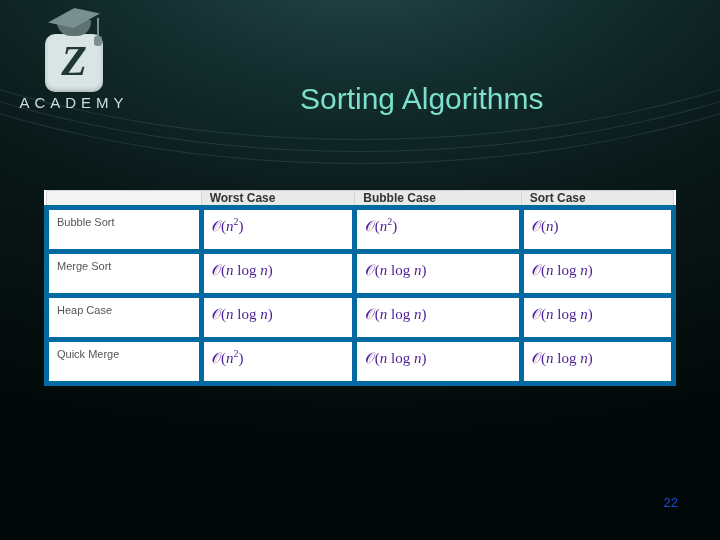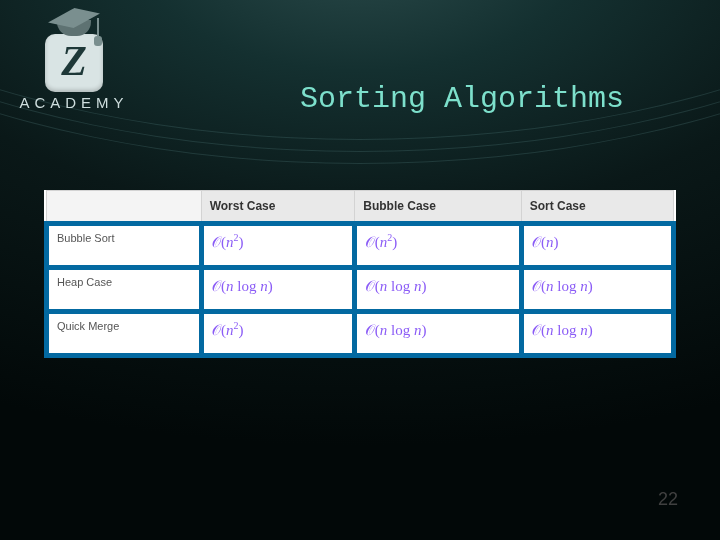--- a/index.html
+++ b/index.html
@@ -52,50 +52,50 @@
     letter-spacing: 1px; color: #e8f0f0;
   }
   .brand .main .i { color: #76d6c6; }
   .brand .sub {
     font-size: 15px; letter-spacing: 5px; color: #cfdede; margin-top: -2px;
   }
 
   .title {
     position: absolute; left: 300px; top: 82px;
     font-size: 30px; font-weight: 400; color: #7de0cc;
-    font-family: Liberation Mono, monospace;
+    font-family: Liberation Sans, sans-serif;
   }
 
   .table-wrap {
     position: absolute; left: 44px; top: 190px; width: 632px;
     background: #fff; color: #333;
   }
   table { width: 100%; border-collapse: collapse; font-size: 12px; }
   thead th {
     background: #e9e9e9; text-align: left; font-weight: 700;
-    padding: 8px 8px; border: 1px solid #d3d3d3;
+    padding: 0 8px; border: 1px solid #d3d3d3;
     font-family: Arial, sans-serif; color: #333;
   }
   thead th:first-child { background: #f4f4f4; }
   tbody td {
     border: 5px solid #0369a1; padding: 4px 8px 14px; vertical-align: top;
     font-family: Arial, sans-serif; color: #444;
   }
   tbody td.alg { font-size: 11px; color: #555; padding-top: 6px; }
   .cx {
     font-family: "Cambria Math", "STIXGeneral", Georgia, "Times New Roman", serif;
-    font-size: 15px; color: #8b5cf6; white-space: nowrap;
+    font-size: 15px; color: #4c1d95; white-space: nowrap;
   }
   .cx .O { font-style: normal; font-family: "Latin Modern Roman", "Cambria Math", Georgia, serif; }
   .cx i { font-style: italic; }
   .cx sup { font-size: 10px; vertical-align: super; }
 
   .pagenum {
     position: absolute; right: 42px; bottom: 30px;
-    font-size: 18px; color: #404040;
+    font-size: 13px; color: #1d4ed8;
     font-family: "Segoe UI", Candara, sans-serif;
   }
 </style>
 </head>
 <body>
 
 <div class="arc arc1"></div>
 <div class="arc arc2"></div>
 <div class="arc arc3"></div>
 
@@ -126,20 +126,26 @@
       </tr>
     </thead>
     <tbody id="tbody">
         <tr>
           <td class="alg">Bubble Sort</td>
           <td><span class="cx"><span class="O">𝒪</span>(<i>n</i><sup>2</sup>)</span></td>
           <td><span class="cx"><span class="O">𝒪</span>(<i>n</i><sup>2</sup>)</span></td>
           <td><span class="cx"><span class="O">𝒪</span>(<i>n</i>)</span></td>
         </tr>
         <tr>
+          <td class="alg">Merge Sort</td>
+          <td><span class="cx"><span class="O">𝒪</span>(<i>n</i> log <i>n</i>)</span></td>
+          <td><span class="cx"><span class="O">𝒪</span>(<i>n</i> log <i>n</i>)</span></td>
+          <td><span class="cx"><span class="O">𝒪</span>(<i>n</i> log <i>n</i>)</span></td>
+        </tr>
+        <tr>
           <td class="alg">Heap Case</td>
           <td><span class="cx"><span class="O">𝒪</span>(<i>n</i> log <i>n</i>)</span></td>
           <td><span class="cx"><span class="O">𝒪</span>(<i>n</i> log <i>n</i>)</span></td>
           <td><span class="cx"><span class="O">𝒪</span>(<i>n</i> log <i>n</i>)</span></td>
         </tr>
         <tr>
           <td class="alg">Quick Merge</td>
           <td><span class="cx"><span class="O">𝒪</span>(<i>n</i><sup>2</sup>)</span></td>
           <td><span class="cx"><span class="O">𝒪</span>(<i>n</i> log <i>n</i>)</span></td>
           <td><span class="cx"><span class="O">𝒪</span>(<i>n</i> log <i>n</i>)</span></td>

